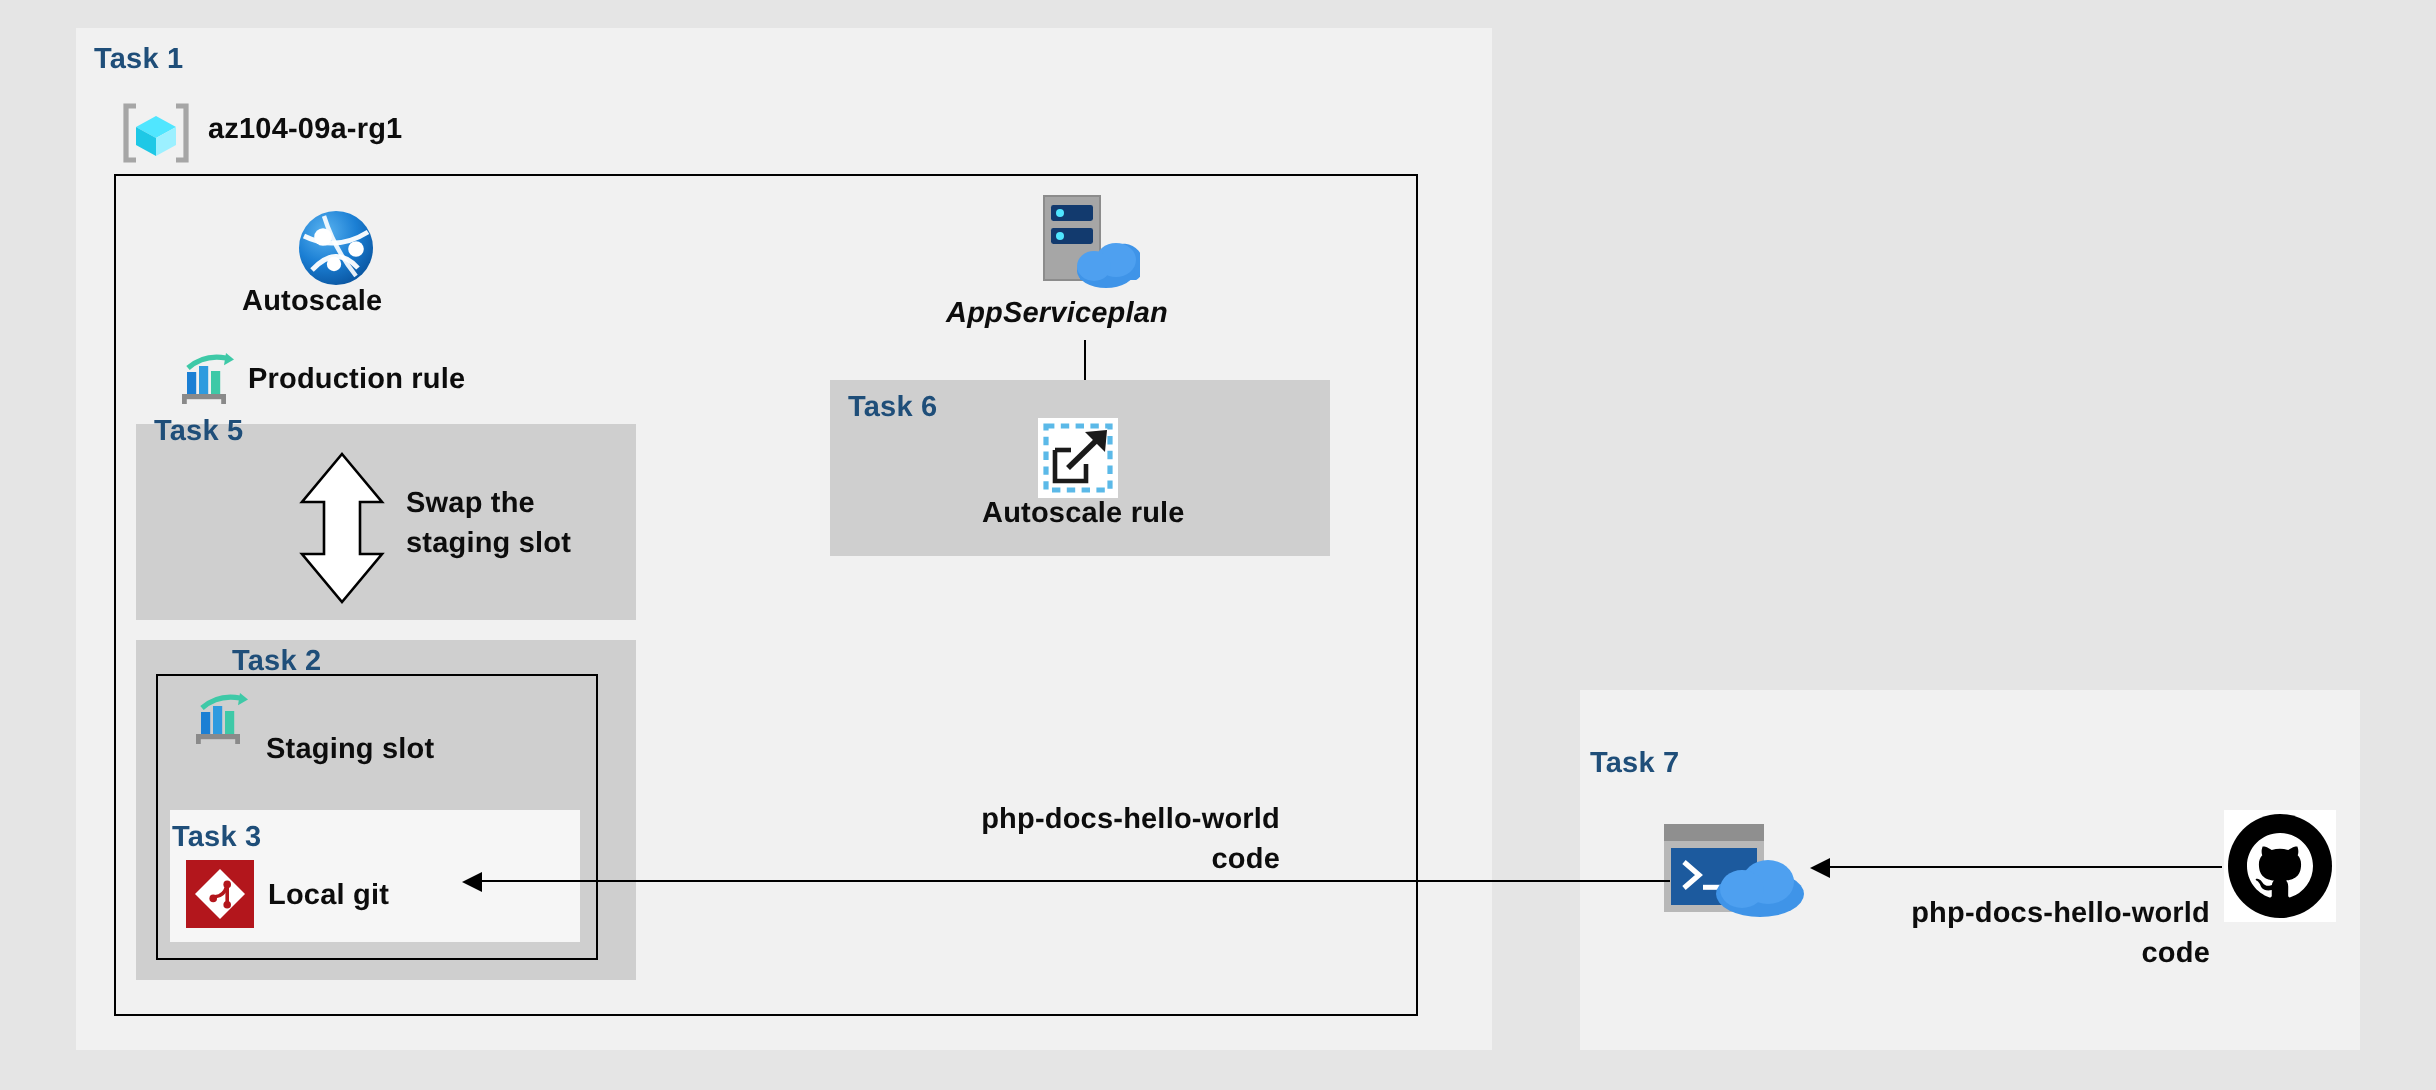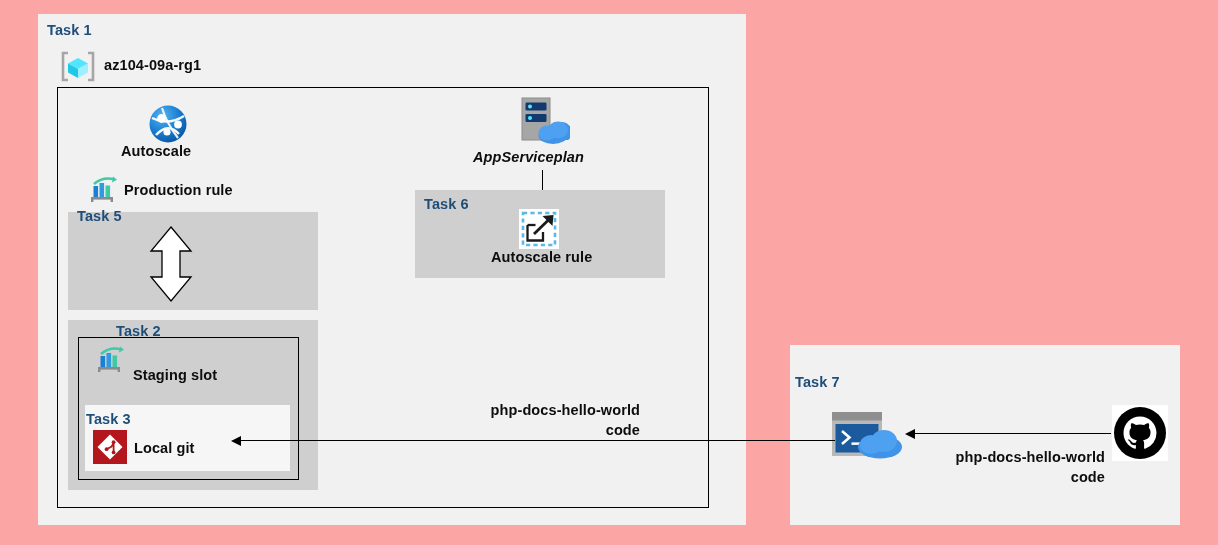--- a/index.html
+++ b/index.html
@@ -7,21 +7,21 @@
     padding: 0;
     background: #ffffff;
   }
   body {
     font-family: "Liberation Sans", sans-serif;
   }
   #canvas {
     position: relative;
     width: 1218px;
     height: 545px;
-    background: #fca5a5;
+    background: #e5e5e5;
     overflow: hidden;
   }
   .abs { position: absolute; }
 
   
   .task1-box {
     left: 38px; top: 14px; width: 708px; height: 511px;
     background: #f1f1f1;
   }
   .rg-inner-box {
@@ -169,20 +169,23 @@
 
   <div class="abs task5-box"></div>
   <div class="abs task-label" style="left:77px; top:208px;">Task 5</div>
 
   <div class="abs" style="left:148px; top:225px; width:46px; height:78px;">
     <svg class="icon" width="46" height="78" viewBox="0 0 46 78">
       <polygon points="23,2 43,26 32,26 32,52 43,52 23,76 3,52 14,52 14,26 3,26" fill="#ffffff" stroke="#000000" stroke-width="1.3"></polygon>
     </svg>
   </div>
 
+  <div class="abs node-label-wrap" style="left:203px; top:243px; width:110px; text-align:left;">
+    <span>Swap the staging slot</span>
+  </div>
 
   <div class="abs task2-box"></div>
   <div class="abs task-label" style="left:77px; top:323px;margin-left:39px;">Task 2</div>
   <div class="abs task2-inner"></div>
 
   <div class="abs" style="left:95px; top:346px; width:30px; height:28px;">
     <svg class="icon" width="30" height="28" viewBox="0 0 30 28">
       <path d="M6 8 Q14 1 25 3" fill="none" stroke="#3ec9a7" stroke-width="2.6"></path>
       <polygon points="25,0.5 29,3.8 24,6.6" fill="#3ec9a7"></polygon>
       <rect x="5.5" y="10" width="4.6" height="11" fill="#1b7fd4"></rect>

